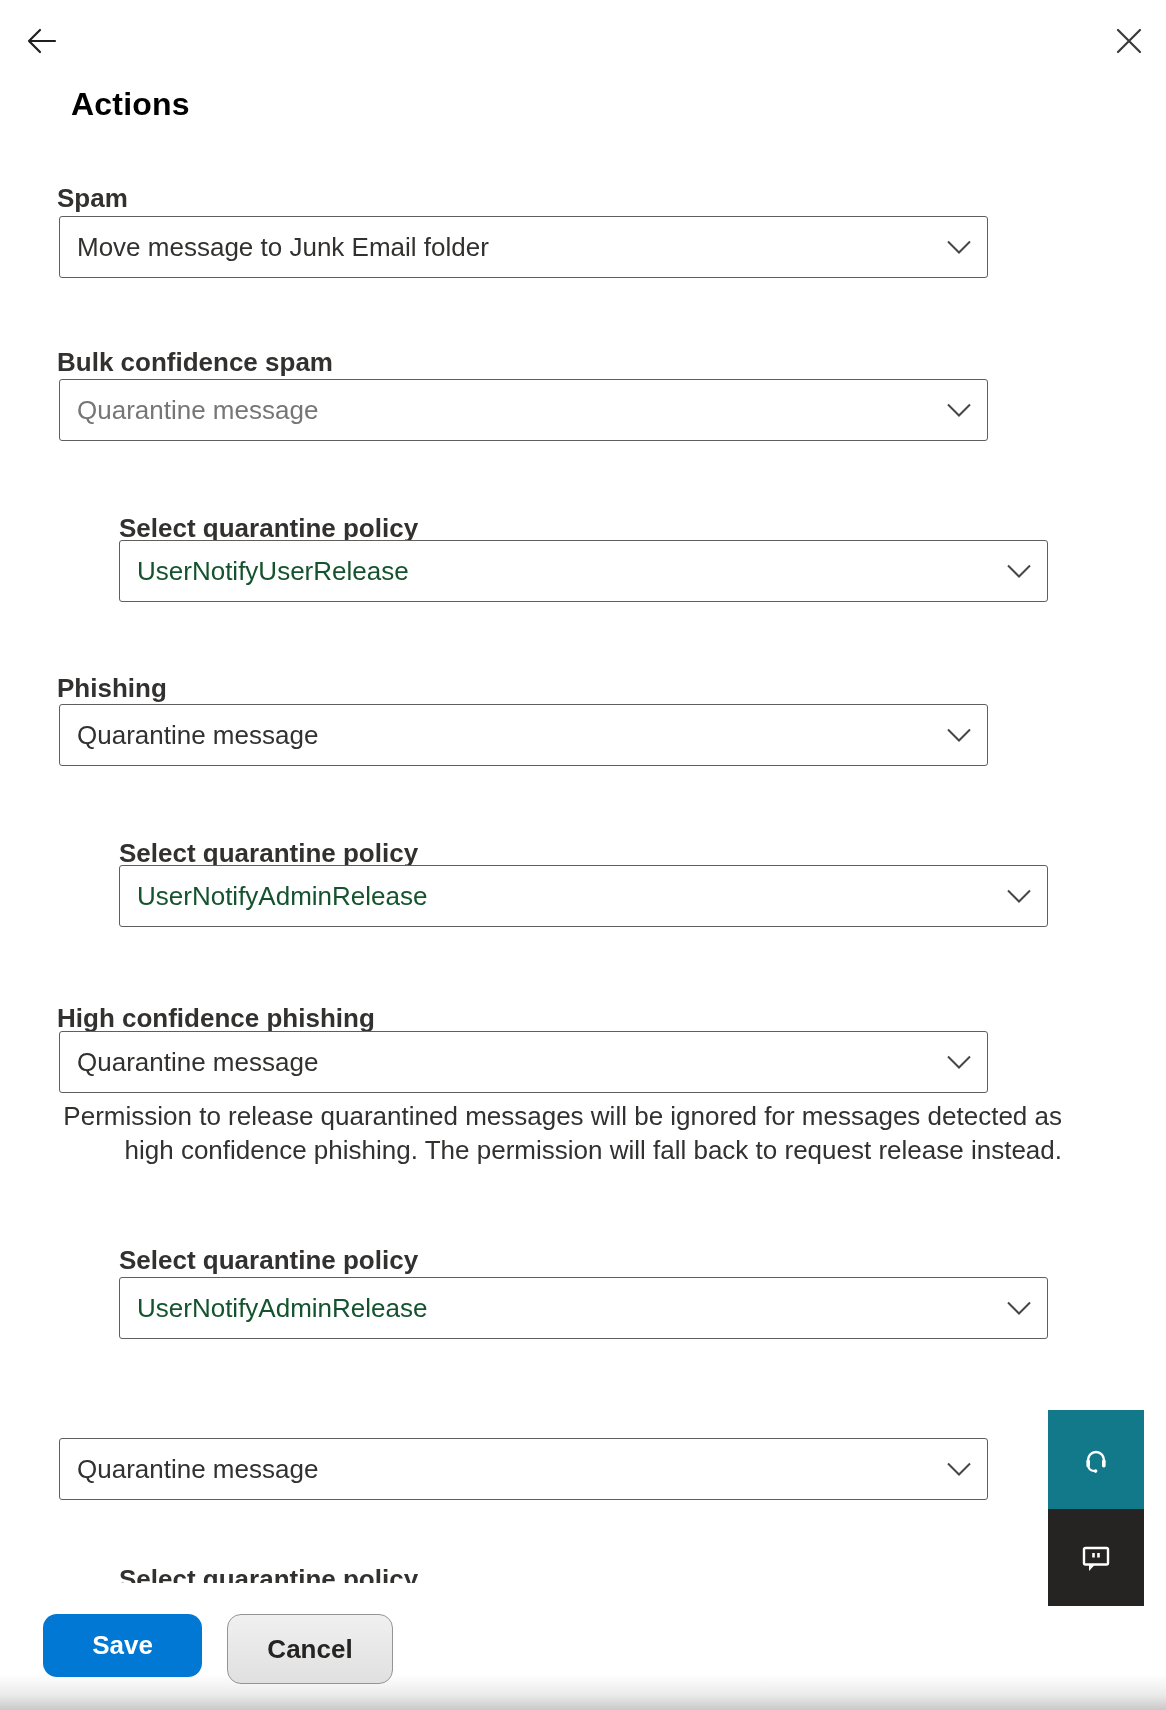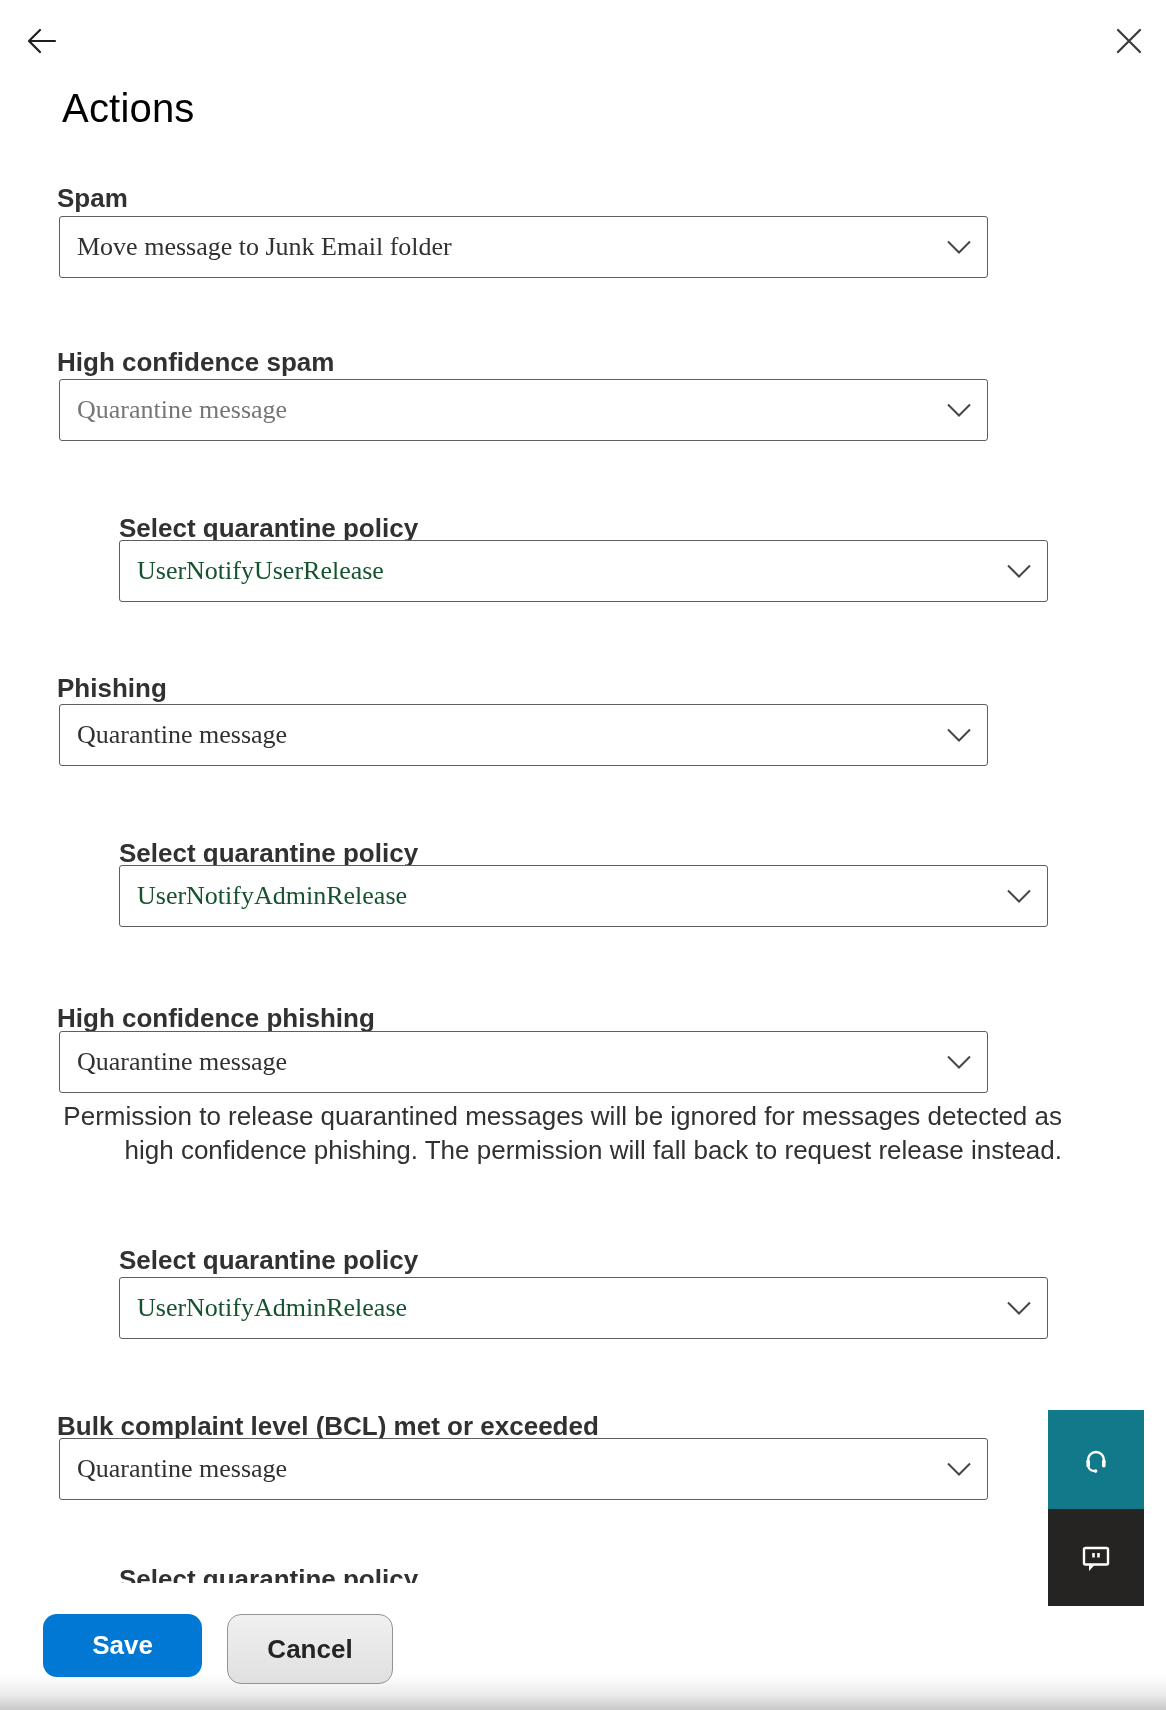--- a/index.html
+++ b/index.html
@@ -1,28 +1,28 @@
 <!DOCTYPE html>
 <html><head>
 <meta charset="utf-8">
 <style>
   html,body{margin:0;padding:0;background:#ffffff;}
   .page{
     position:relative;width:1166px;height:1710px;background:#ffffff;
     font-family:"Liberation Sans",sans-serif;overflow:hidden;
   }
   .icon-btn{position:absolute;background:none;border:none;padding:0;margin:0;cursor:pointer;line-height:0;}
-  .title{position:absolute;left:62px;top:86px;font-size:40px;font-weight:400;color:#000000;letter-spacing:.2px;}
+  .title{position:absolute;left:71px;top:86px;font-size:32px;font-weight:700;color:#000000;letter-spacing:.2px;}
   .lbl{position:absolute;font-size:26px;line-height:34px;font-weight:600;color:#323130;white-space:nowrap;z-index:1;margin-top:12px;}
   .dd{
     position:absolute;box-sizing:border-box;width:929px;height:62px;
     border:1.7px solid #605e5c;border-radius:3px;background:#fff;
     display:flex;align-items:center;cursor:pointer;z-index:1;
   }
-  .dd .dd-val{margin-left:17px;font-size:26px;color:#323130;white-space:nowrap;font-family:Liberation Serif, serif;}
+  .dd .dd-val{margin-left:17px;font-size:26px;color:#323130;white-space:nowrap;}
   .dd.muted .dd-val{color:#767676;}
   .dd.policy .dd-val{color:#14532d;}
   .chev{position:absolute;right:15px;top:50%;transform:translateY(-50%);}
   .note{position:absolute;left:57px;top:1099px;width:1005px;font-size:26px;line-height:34px;color:#323130;z-index:1;text-align:right;}
   .footer{
     position:absolute;left:0;top:1583px;width:1166px;height:127px;z-index:5;
     background:linear-gradient(180deg,#ffffff 0%,#ffffff 72%,#ebebeb 88%,#c9c9c9 100%);
   }
   .btn{box-sizing:border-box;position:absolute;top:31px;border-radius:14px;
        font-family:"Liberation Sans",sans-serif;font-size:26px;font-weight:600;cursor:pointer;}
@@ -53,21 +53,21 @@
   <div class="title">Actions</div>
 
   <div class="lbl" style="left:57px;top:169px;">Spam</div>
   <div class="dd" style="left:59px;top:216px;">
     <span class="dd-val">Move message to Junk Email folder</span>
     <svg class="chev" width="26" height="15" viewBox="0 0 26 15">
       <polyline points="2,2 13,13 24,2" stroke="#484644" stroke-width="2" fill="none"></polyline>
     </svg>
   </div>
 
-  <div class="lbl" style="left:57px;top:333px;">High confidence spam</div>
+  <div class="lbl" style="left:57px;top:333px;">Bulk confidence spam</div>
   <div class="dd muted" style="left:59px;top:379px;">
     <span class="dd-val">Quarantine message</span>
     <svg class="chev" width="26" height="15" viewBox="0 0 26 15">
       <polyline points="2,2 13,13 24,2" stroke="#484644" stroke-width="2" fill="none"></polyline>
     </svg>
   </div>
 
   <div class="lbl" style="left:119px;top:499px;">Select quarantine policy</div>
   <div class="dd policy" style="left:119px;top:540px;">
     <span class="dd-val">UserNotifyUserRelease</span>
@@ -103,21 +103,20 @@
   <div class="note">Permission to release quarantined messages will be ignored for messages detected as high confidence phishing. The permission will fall back to request release instead.</div>
 
   <div class="lbl" style="left:119px;top:1231px;">Select quarantine policy</div>
   <div class="dd policy" style="left:119px;top:1277px;">
     <span class="dd-val">UserNotifyAdminRelease</span>
     <svg class="chev" width="26" height="15" viewBox="0 0 26 15">
       <polyline points="2,2 13,13 24,2" stroke="#484644" stroke-width="2" fill="none"></polyline>
     </svg>
   </div>
 
-  <div class="lbl" style="left:57px;top:1397px;">Bulk complaint level (BCL) met or exceeded</div>
   <div class="dd" style="left:59px;top:1438px;">
     <span class="dd-val">Quarantine message</span>
     <svg class="chev" width="26" height="15" viewBox="0 0 26 15">
       <polyline points="2,2 13,13 24,2" stroke="#484644" stroke-width="2" fill="none"></polyline>
     </svg>
   </div>
 
   <div class="lbl" style="left:119px;top:1550px;">Select quarantine policy</div>
 
   <button class="side-btn help">

